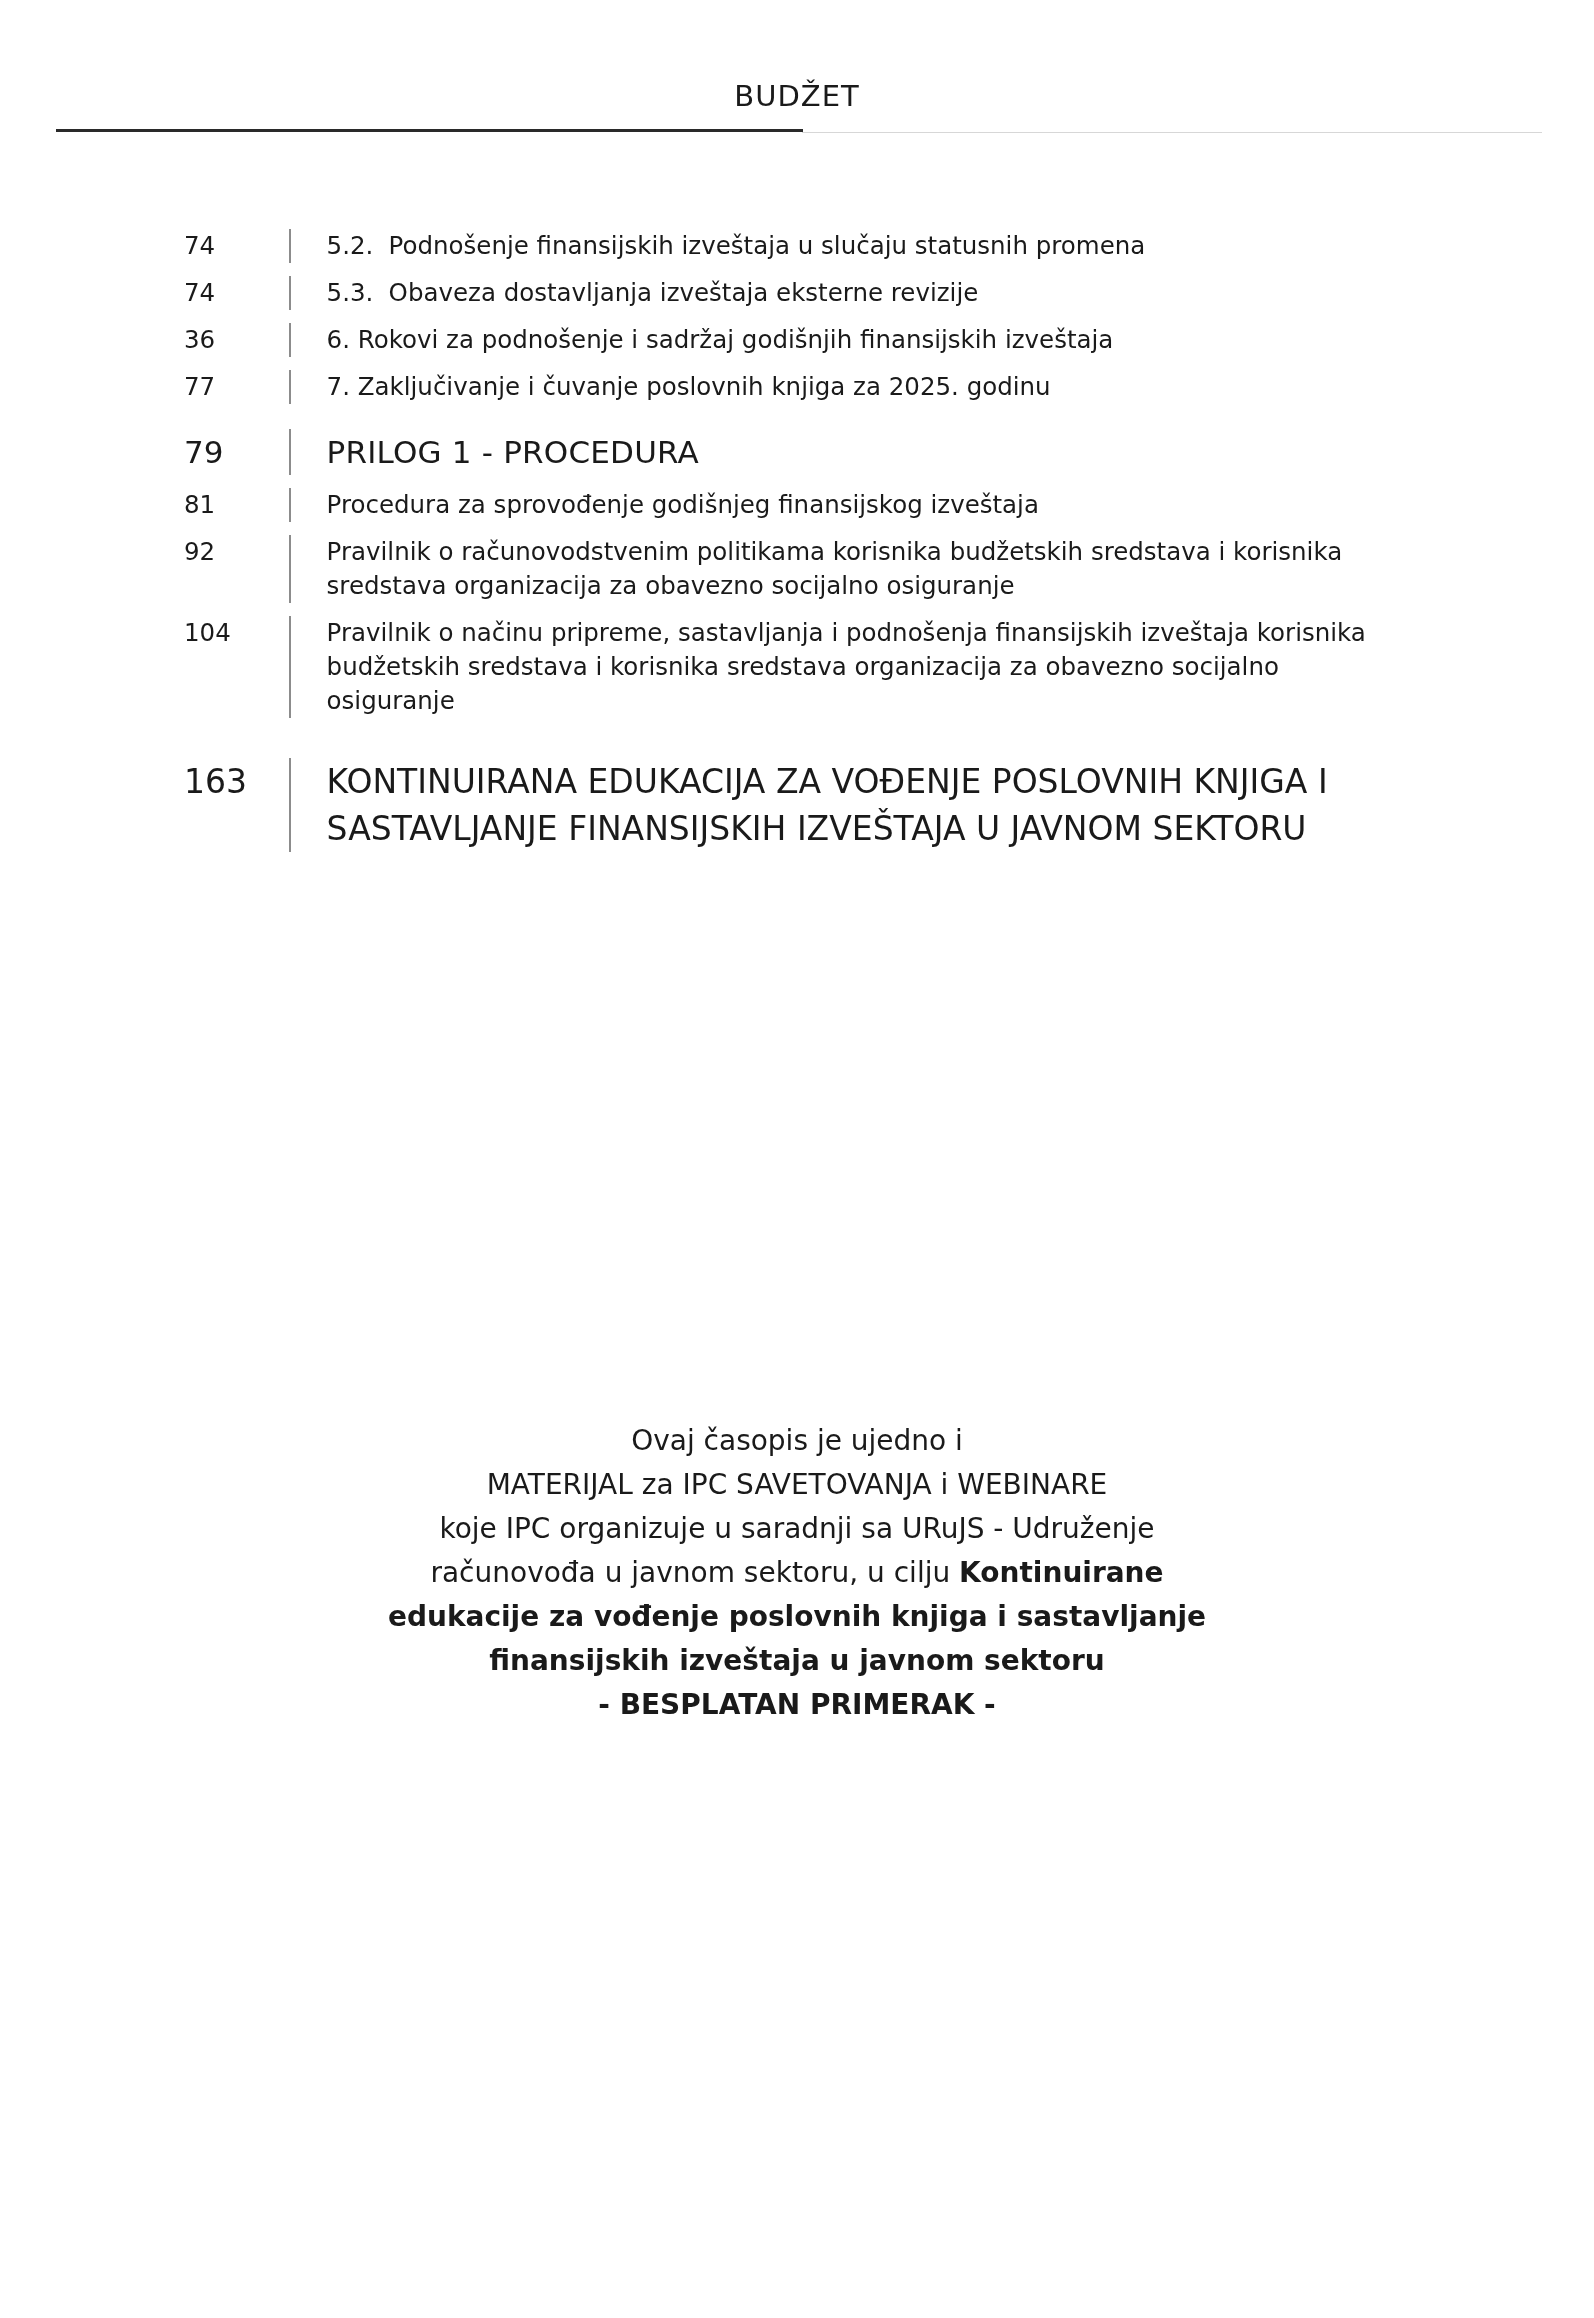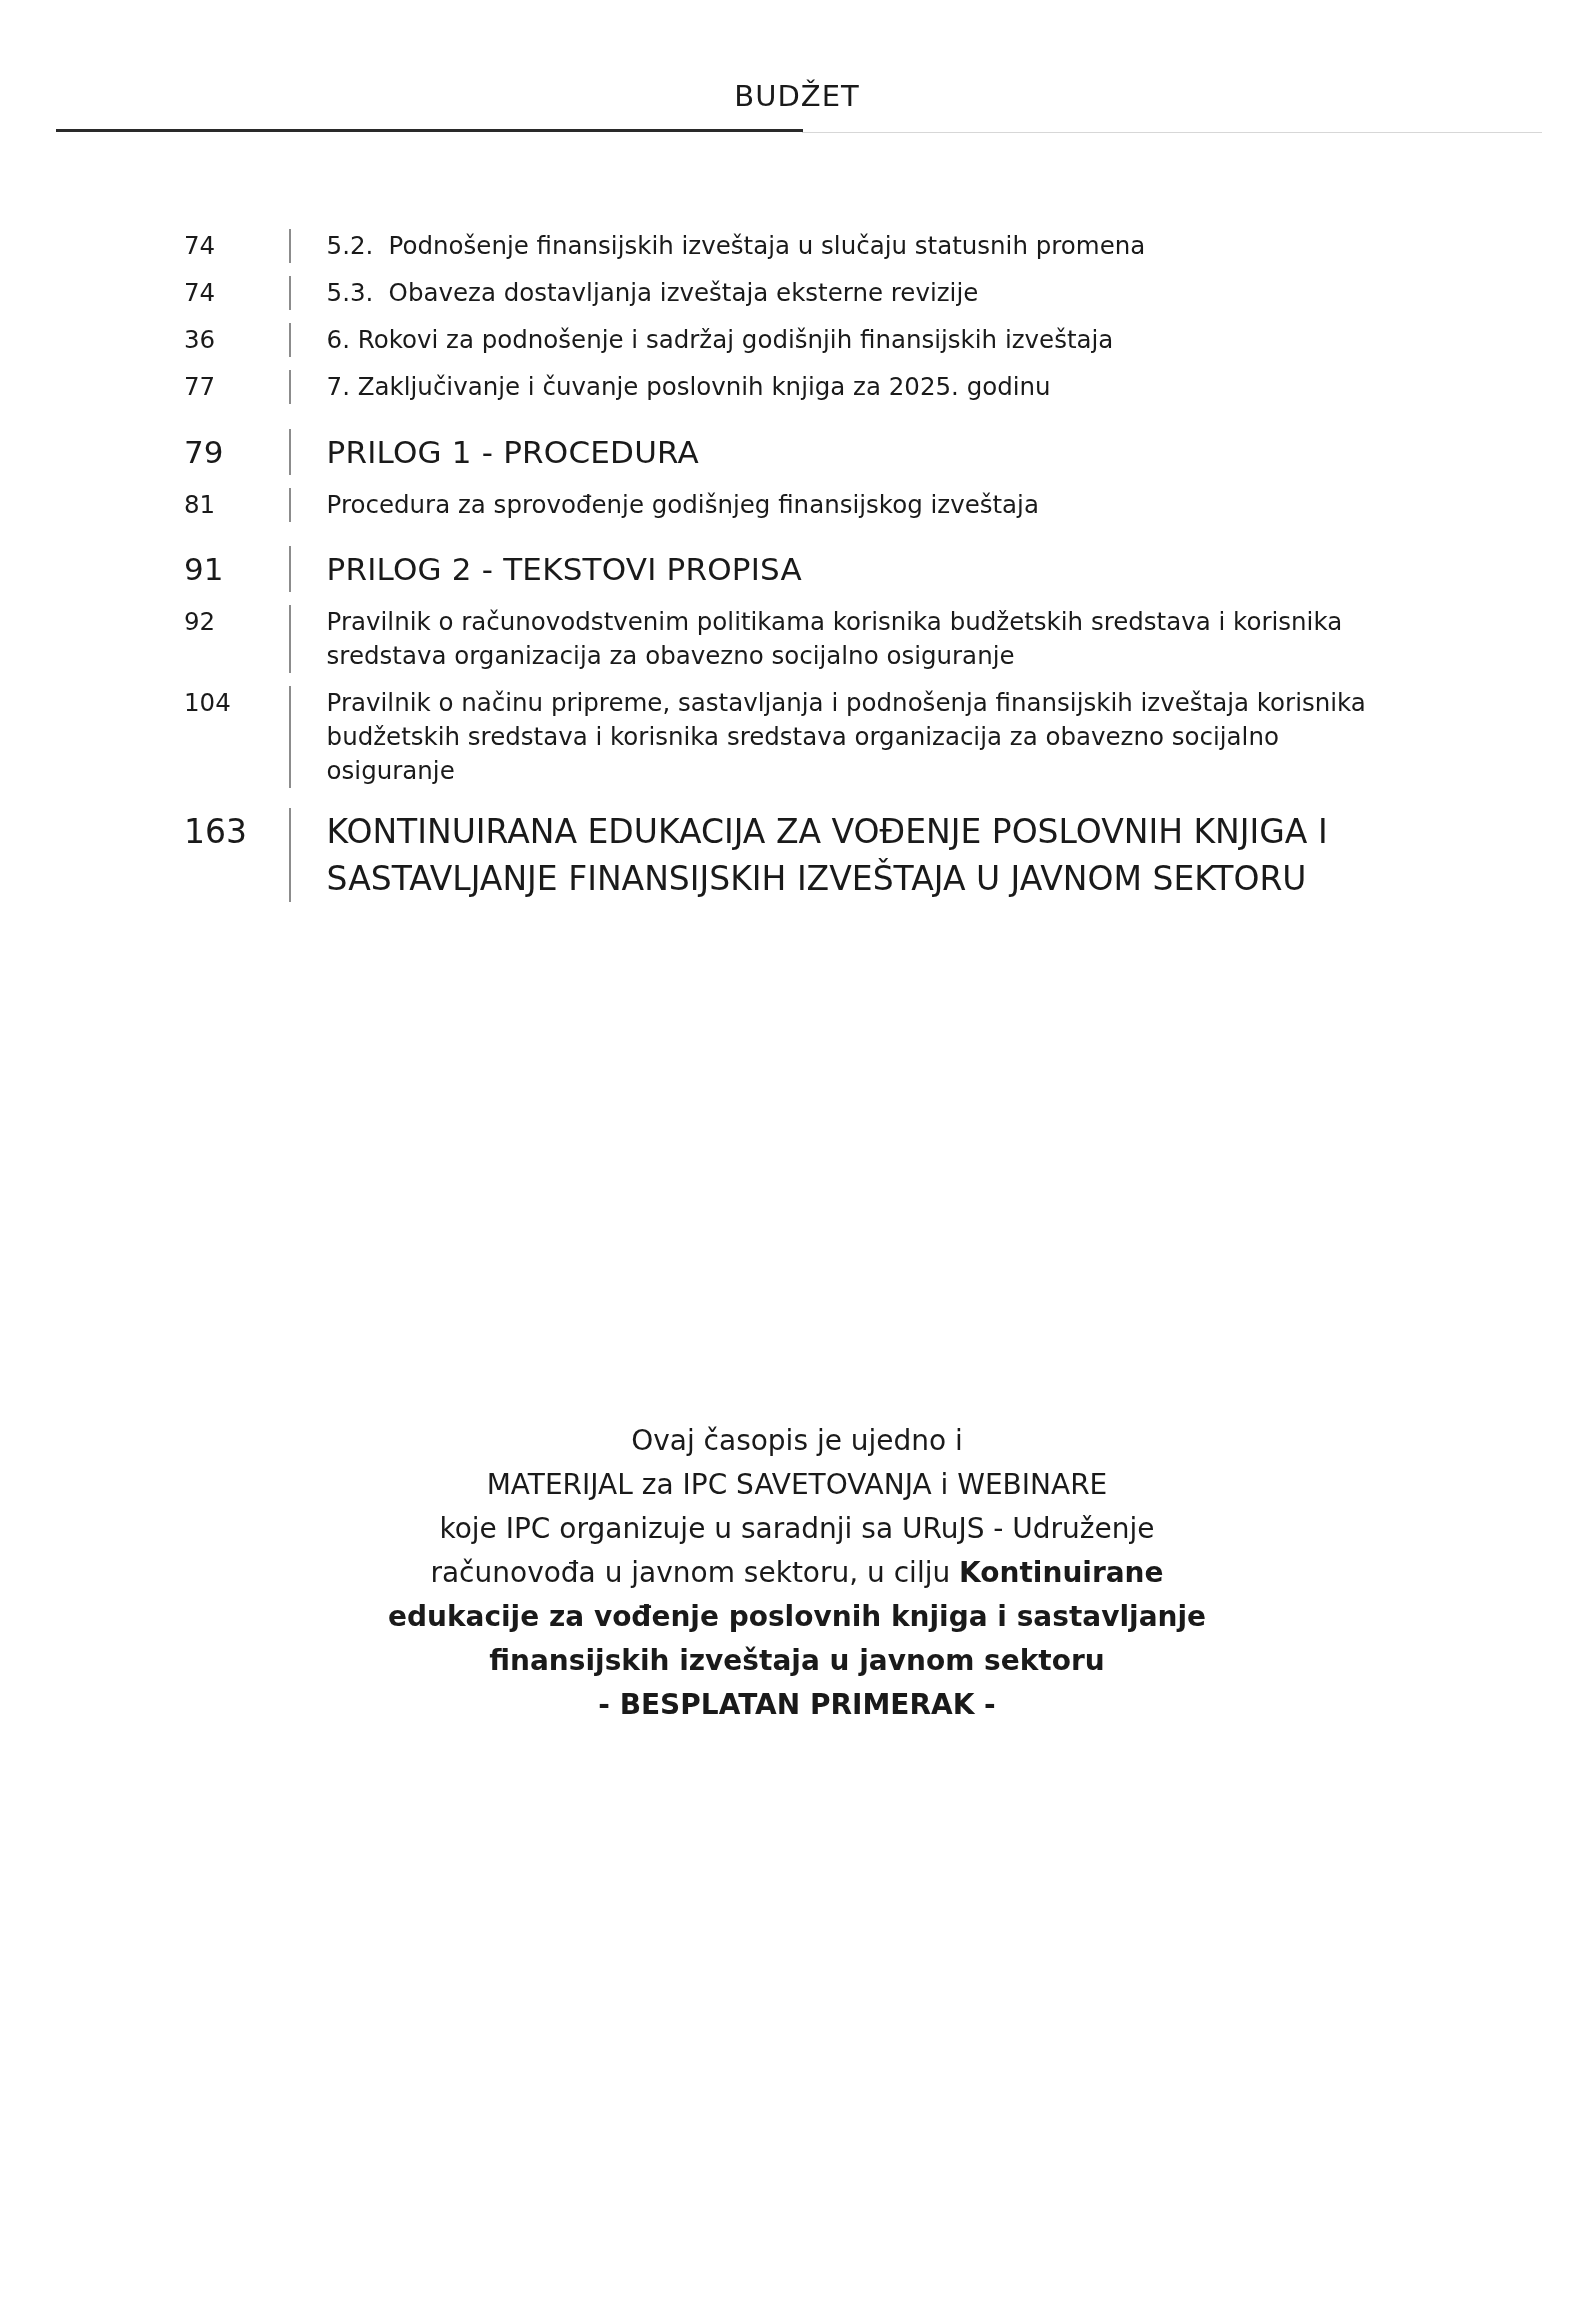--- a/index.html
+++ b/index.html
@@ -103,21 +103,21 @@
     font-size: 31px;
     line-height: 46px;
   }
   .row-big .toc-text {
     font-size: 31px;
     line-height: 44px;
     letter-spacing: 0.2px;
   }
   .row-spacer-top { margin-top: 24.5px; align-items: center; }
   .row-spacer-small { margin-top: 13px; }
-  .row-final { margin-top: 20px; }
+  .row-final { margin-top: 40px; }
   .row-final .toc-num { font-size: 33px; line-height: 47px; }
   .row-final .toc-text { font-size: 33px; line-height: 47px; }
 
   
   .note {
     position: absolute;
     top: 1419px;
     left: 0;
     width: 1594px;
     text-align: center;
@@ -174,25 +174,20 @@
       <div class="toc-bar"></div>
       <div class="toc-text">PRILOG 1 - PROCEDURA</div>
     </div>
 
     <div class="toc-row row-spacer-small">
       <div class="toc-num">81</div>
       <div class="toc-bar"></div>
       <div class="toc-text">Procedura za sprovođenje godišnjeg finansijskog izveštaja</div>
     </div>
 
-    <div class="toc-row row-big row-spacer-top">
-      <div class="toc-num">91</div>
-      <div class="toc-bar"></div>
-      <div class="toc-text">PRILOG 2 - TEKSTOVI PROPISA</div>
-    </div>
 
     <div class="toc-row row-spacer-small">
       <div class="toc-num">92</div>
       <div class="toc-bar"></div>
       <div class="toc-text">Pravilnik o računovodstvenim politikama korisnika budžetskih sredstava i korisnika sredstava organizacija za obavezno socijalno osiguranje</div>
     </div>
 
     <div class="toc-row row-spacer-small">
       <div class="toc-num">104</div>
       <div class="toc-bar"></div>

